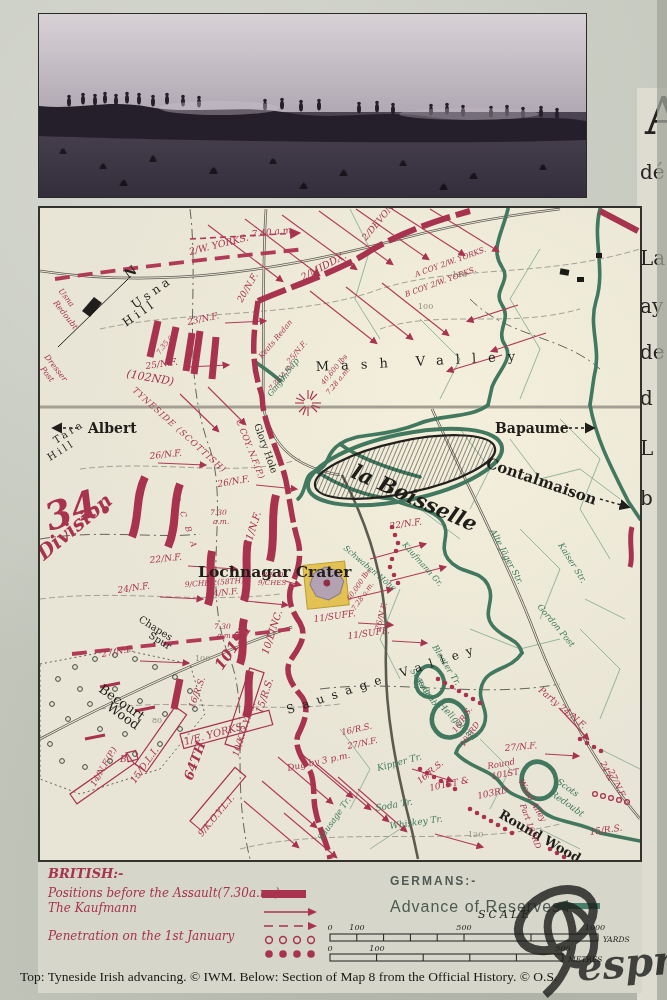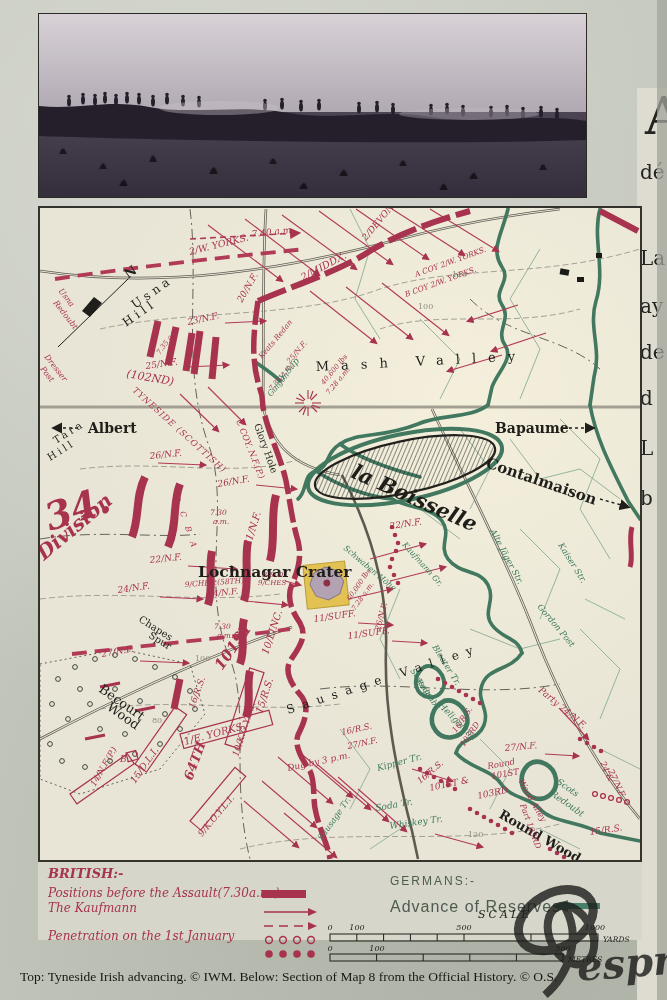--- a/index.html
+++ b/index.html
@@ -14,25 +14,25 @@
   .side-col{position:absolute;left:637px;top:88px;width:30px;height:912px;background:#dedcd1;overflow:hidden;color:#23231f;}
   .side-col .dropcap{position:absolute;left:8px;top:2px;font-size:52px;line-height:1;font-family:"DejaVu Serif",serif;}
   .side-col .frag{position:absolute;left:3px;font-size:20px;}
   .map-paper{position:absolute;left:38px;top:206px;width:604px;height:656px;background:
       radial-gradient(circle at 70% 30%, rgba(255,250,225,.5), rgba(255,255,255,0) 60%),
       #e9e5d6;border:2px solid #34322c;box-sizing:border-box;}
   .map-paper svg{display:block;width:100%;height:100%;}
   svg text{font-family:"DejaVu Serif",serif;font-style:italic;}
   .r{fill:#a8334f;} .g{fill:#3e7a5e;} .k{fill:#1f1e1a;} .gr{fill:#8f8d82;font-style:normal;}
   .up{font-style:normal;} .b{font-weight:bold;}
-  .legend{position:absolute;left:38px;top:862px;width:604px;height:78px;background:#d6d7ca;}
+  .legend{position:absolute;left:38px;top:862px;width:604px;height:131px;background:#d6d7ca;}
   .legend .ttl{position:absolute;left:10px;top:4px;color:#a6334f;font-style:italic;font-weight:bold;font-size:13px;}
   .legend .row{position:absolute;left:10px;color:#a6334f;font-style:italic;font-size:12px;white-space:nowrap;}
   .legend .sym{position:absolute;left:224px;width:58px;height:12px;}
-  .legend .gttl{position:absolute;left:352px;top:12px;color:#4d5b51;font-family:"Liberation Sans",sans-serif;font-weight:normal;letter-spacing:2px;font-size:12px;}
+  .legend .gttl{position:absolute;left:352px;top:12px;color:#4d5b51;font-family:"Liberation Sans",sans-serif;font-weight:bold;letter-spacing:2px;font-size:12px;}
   .legend .grow{position:absolute;left:352px;top:36px;color:#4d5b51;font-family:"Liberation Sans",sans-serif;letter-spacing:1px;font-size:16px;}
   .caption{position:absolute;left:20px;top:969px;width:570px;font-family:"Liberation Serif",serif;font-size:13.5px;color:#181813;}
   .watermark{position:absolute;left:505px;top:872px;width:162px;height:128px;opacity:.8;transform:rotate(-4deg);}
 </style>
 </head>
 <body>
 
 <div class="stage">
 
   <div class="photo">

